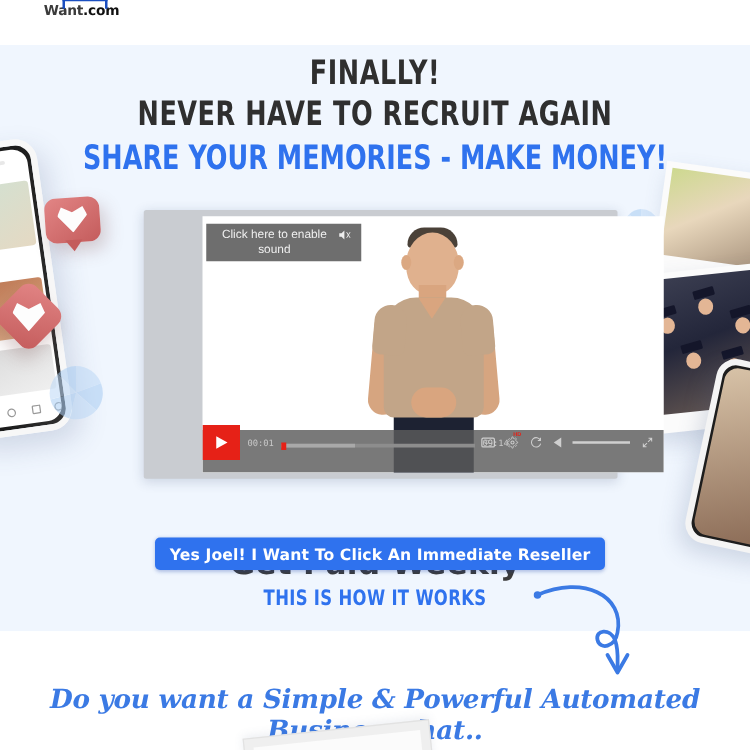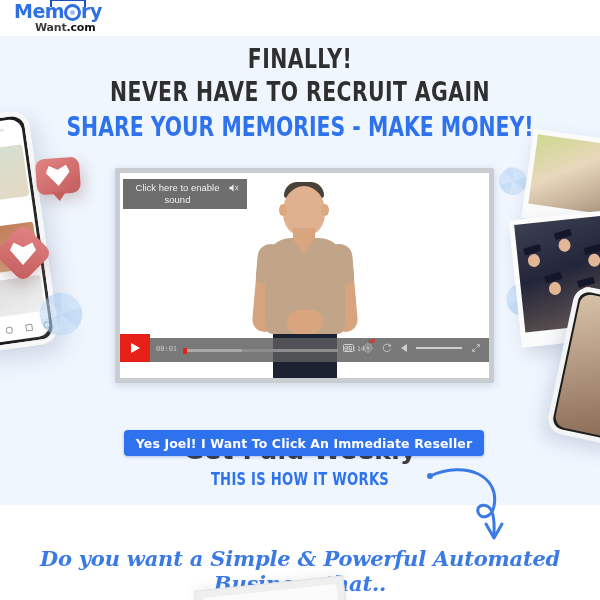--- a/index.html
+++ b/index.html
@@ -145,21 +145,21 @@
     font-weight:bold; color:#2f72ee; font-size:27px; line-height:34px;
     letter-spacing:0px; transform:scaleX(.84); transform-origin:center;
   }
 
   
   .video-card{
     position:absolute; left:115px; top:132px; width:379px; height:215px;
     background:#c9ccd1; padding:5px; border-radius:2px;
     box-shadow:0 2px 9px rgba(40,60,100,.18); z-index:15;
   }
-  .video-inner{ position:relative; width:100%; height:100%; background:#ffffff; overflow:hidden; }
+  .video-inner{ position:relative; width:100%; height:100%; background:#ffffff; overflow:hidden;margin-left:42px; }
 
   .sound-overlay{
     position:absolute; left:3px; top:6px; width:124px; height:30px;
     background:#6e6e6e; color:#efefef; font-size:9.5px; line-height:12px;
     text-align:center; padding-top:3px; z-index:6;
     display:flex; align-items:flex-start; justify-content:center;
   }
   .sound-overlay .txt{ width:92px; }
   .sound-overlay .spk{ margin-left:4px; margin-top:1px; }
 
@@ -200,21 +200,21 @@
     font-family:"DejaVu Sans Condensed","Liberation Sans Narrow","Liberation Sans",sans-serif;
     transform:scaleX(.9); transform-origin:left center; white-space:nowrap;
   }
   .lt-role{
     position:absolute; left:26px; top:19px; font-size:7.5px; font-weight:bold;
     color:#0d2a52; letter-spacing:.6px; white-space:nowrap;
   }
 
   
   .ctrl{
-    position:absolute; left:0; bottom:16px; width:100%; height:24px;
+    position:absolute; left:0; bottom:0; width:100%; height:34px;
     background:rgba(92,92,92,.82); z-index:8;
   }
   .ctrl-play{ position:absolute; left:0; top:-4px; width:30px; height:28px;
               background:#e62117; display:flex; align-items:center; justify-content:center; }
   .ctrl-play .tri{ width:0;height:0;border-left:9px solid #fff;
                    border-top:5.5px solid transparent; border-bottom:5.5px solid transparent; }
   .t-cur{ position:absolute; left:36px; top:7px; font-size:7px; color:#c9c9c9;
           font-family:"DejaVu Sans Mono", monospace; }
   .t-tot{ position:absolute; left:224px; top:7px; font-size:7px; color:#c9c9c9;
           font-family:"DejaVu Sans Mono", monospace; }
@@ -266,21 +266,20 @@
     box-shadow:0 -2px 8px rgba(80,100,140,.10);
   }
   .pol-bottom i{ position:absolute; left:7px; right:7px; top:7px; bottom:0; background:#fbfbfb; }
 </style>
 </head>
 <body>
 
 <div class="header">
   <div class="logo-wrap">
     <div class="logo-bracket"></div>
-    <div class="logo-line1"><span>Mem</span><span class="logo-o"></span><span>ry</span></div>
     <div class="logo-line2"><span>Want</span><b>.com</b></div>
   </div>
 </div>
 
 <div class="hero">
 
   <div class="phone-left">
     <div class="screen">
 
       <div class="ig-bar" style="left:22px;top:8px;width:30px;height:3px;"></div>

